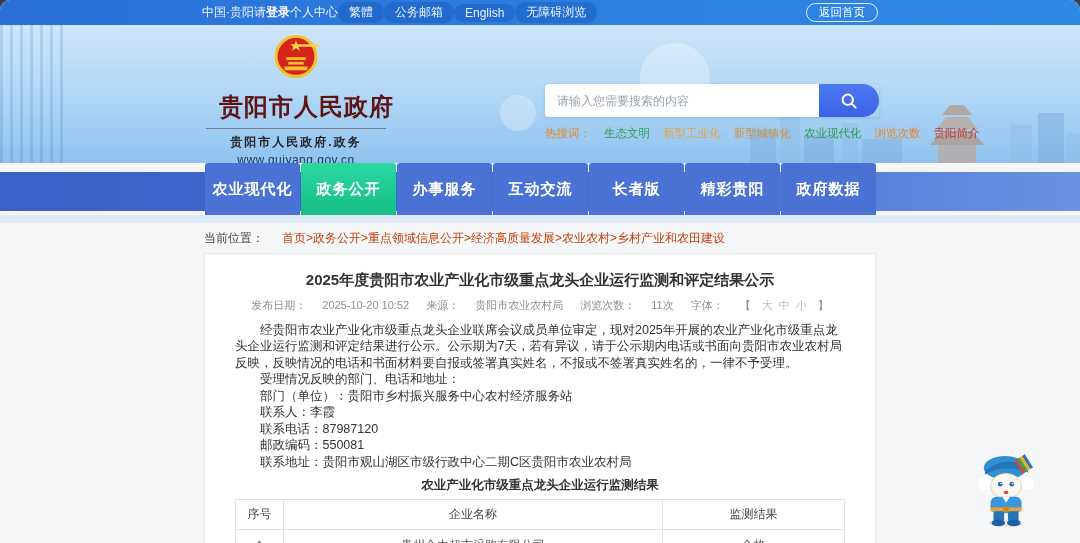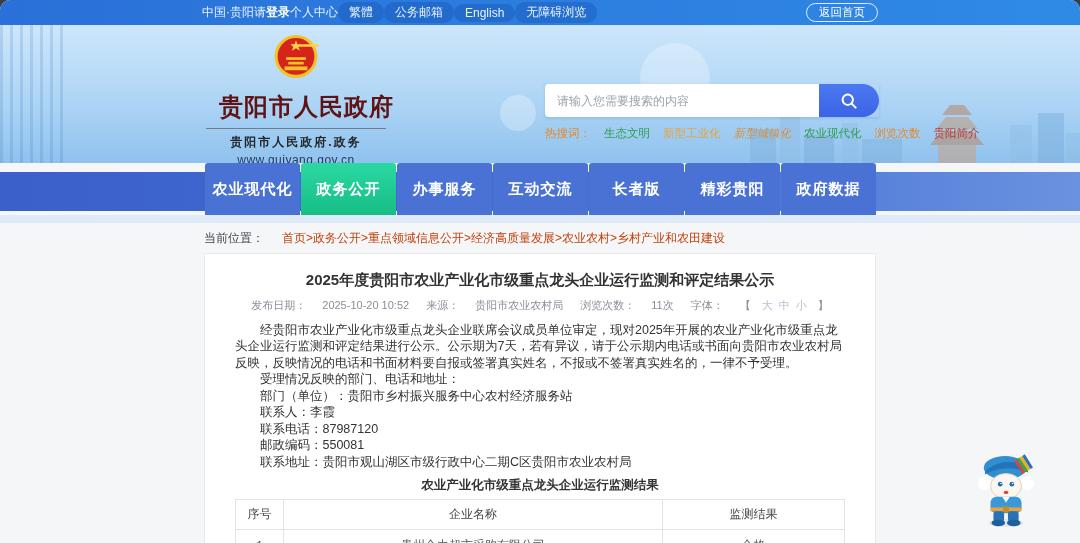--- a/index.html
+++ b/index.html
@@ -133,21 +133,21 @@
           <svg width="20" height="20" viewBox="0 0 24 24" fill="none" stroke="#ffffff" stroke-width="2.4" stroke-linecap="round">
             <circle cx="10.5" cy="10.5" r="6.2"></circle>
               <line x1="15.2" y1="15.2" x2="20" y2="20"></line>
           </svg>
         </button>
       </div>
       <div class="hotwords">
         <span class="hw-label" style="color: rgb(232, 135, 42);">热搜词：</span>
         <a style="color: rgb(46, 158, 79);">生态文明</a>
         <a style="color: rgb(232, 162, 59);">新型工业化</a>
-        <a style="color: rgb(217, 143, 60); font-style: italic;">新型城镇化</a>
+        <a style="color: rgb(217, 143, 60);">新型城镇化</a>
         <a style="color: rgb(46, 158, 79);">农业现代化</a>
         <a style="color: rgb(232, 135, 42);">浏览次数</a>
         <a style="color: rgb(192, 57, 43);">贵阳简介</a>
       </div>
     </div>
   </div>
 
   <div class="navwrap">
     <div class="nav-bg"></div>
     <div class="tab" style="left:205px">农业现代化</div>

